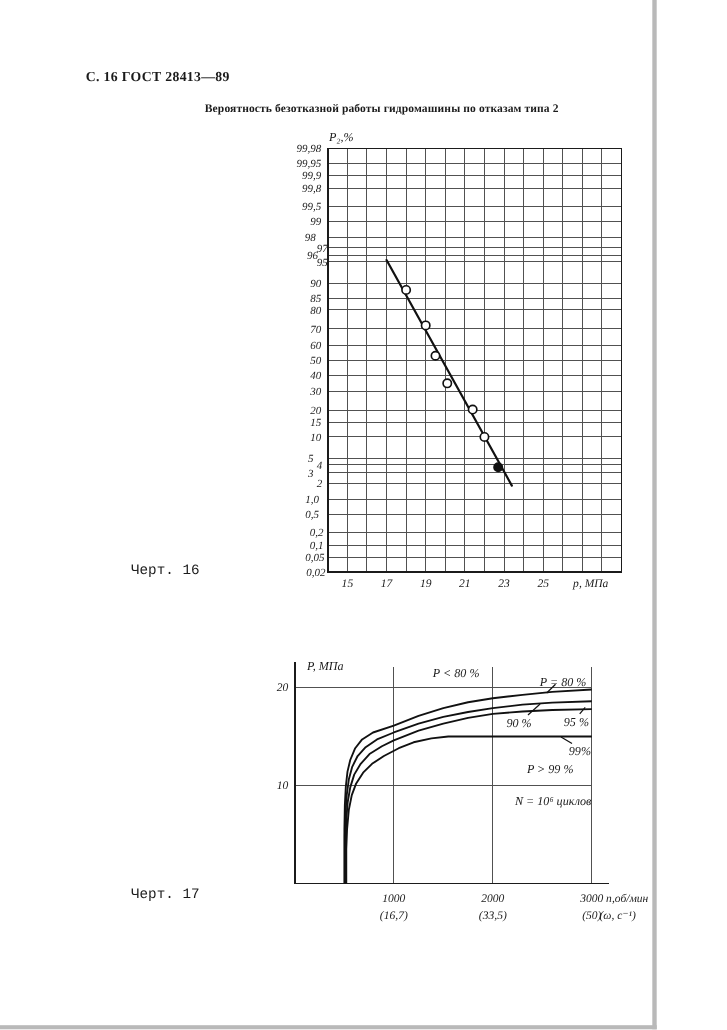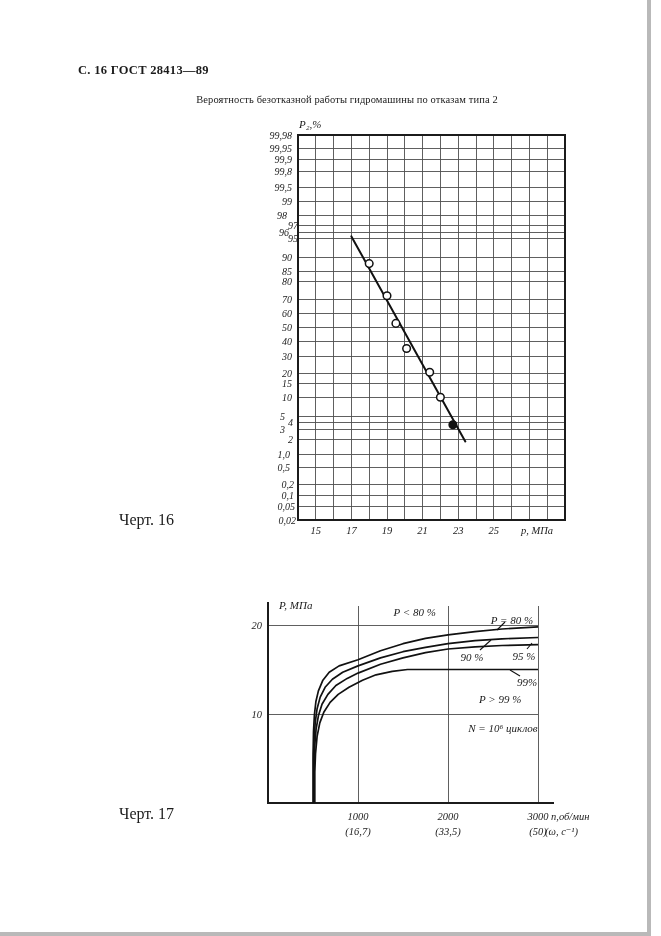--- a/index.html
+++ b/index.html
@@ -1,30 +1,30 @@
 <!DOCTYPE html>
 <html><head>
 <meta charset="utf-8">
 <style>
   html,body{margin:0;padding:0;background:#ffffff;}
   .page{
     position:relative;
-    width:651px;height:936px;
+    width:597px;height:936px;
     background:#ffffff;
     box-sizing:border-box;
     border-right:4px solid #b9b9b9;
     border-bottom:4px solid #b9b9b9;
     overflow:hidden;
     font-family:"Liberation Serif","DejaVu Serif",serif;
     color:#1b1b1b;
   }
   .abs{position:absolute;}
   .hdr{font-weight:bold;font-size:12.5px;letter-spacing:0.3px;white-space:nowrap;}
-  .ttl{font-weight:normal;font-size:10.5px;letter-spacing:0.1px;white-space:nowrap;transform:translateX(-50%);}
-  .cap{font-size:16px;white-space:nowrap;}
+  .ttl{font-weight:bold;font-size:10.5px;letter-spacing:0.1px;white-space:nowrap;transform:translateX(-50%);}
+  .cap{font-size:13px;white-space:nowrap;font-family:Liberation Mono, monospace;}
   svg.canvas{position:absolute;left:0;top:0;pointer-events:none;}
   text.tick{font:italic 10px "Liberation Serif","DejaVu Serif",serif;fill:#1b1b1b;}
   text.tick2{font:italic 10.5px "Liberation Serif","DejaVu Serif",serif;fill:#1b1b1b;}
   text.ann{font:italic 11px "Liberation Serif","DejaVu Serif",serif;fill:#1b1b1b;}
 </style>
 </head>
 <body>
 
 <div class="page">
   <div class="abs hdr" style="left:78px;top:63px;">С. 16 ГОСТ 28413—89</div>

